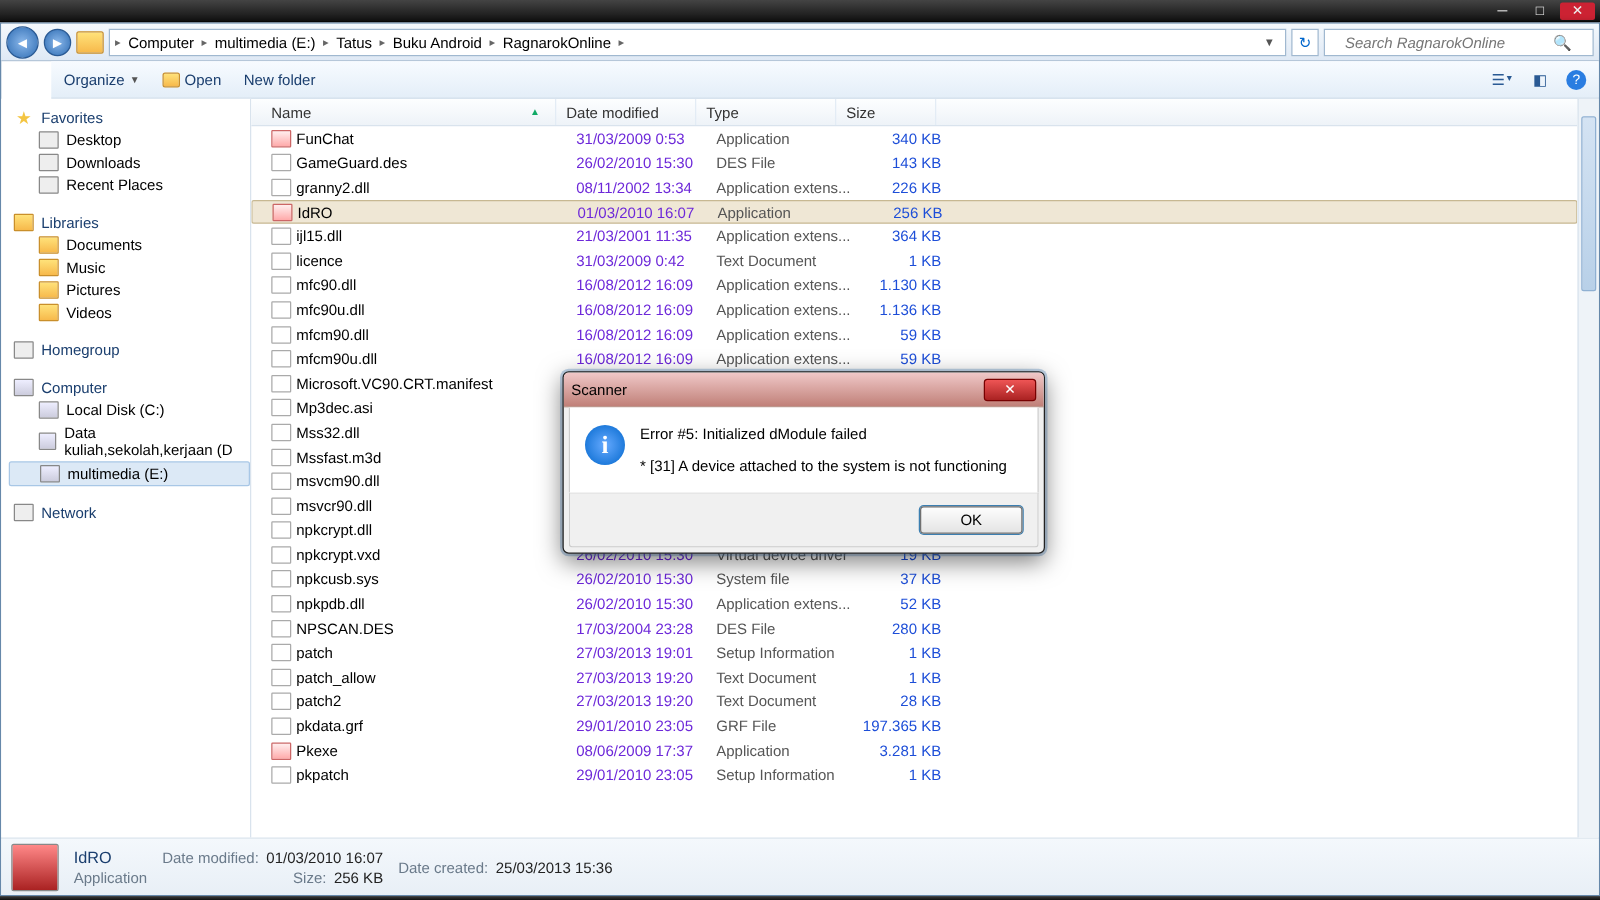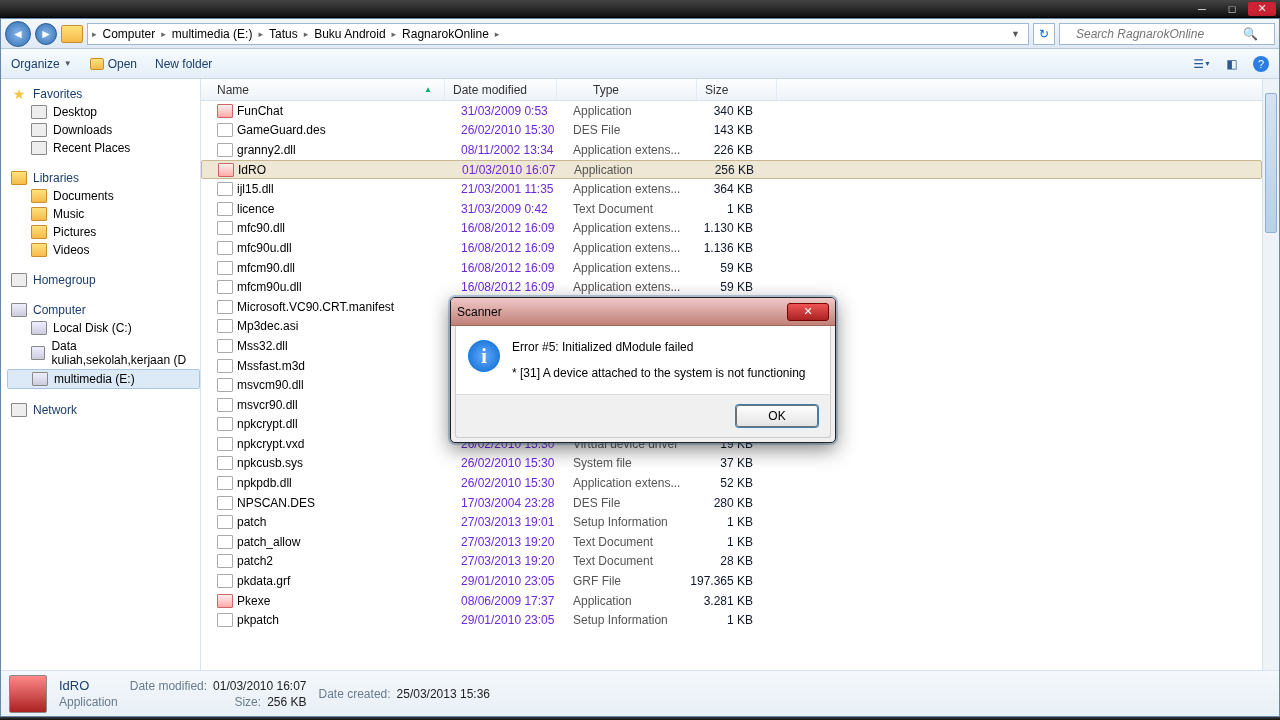--- a/index.html
+++ b/index.html
@@ -15,21 +15,21 @@
 .folder-icon { width:22px; height:18px; background:linear-gradient(#ffe27a,#f7b94b); border:1px solid #c98f2b; border-radius:2px; }
 .crumbs { flex:1; height:22px; background:#fff; border:1px solid #a0b8d0; display:flex; align-items:center; padding:0 4px; gap:4px; overflow:hidden; }
 .crumb { color:#000; padding:0 2px; }
 .crsep { color:#666; font-size:9px; }
 .crumbdrop { color:#555; font-size:9px; padding:0 4px; margin-left:auto; }
 .refreshbtn { width:22px; height:22px; border:1px solid #a0b8d0; background:#fff; display:flex; align-items:center; justify-content:center; color:#06c; }
 .searchbox { width:216px; height:22px; background:#fff; border:1px solid #a0b8d0; display:flex; align-items:center; padding:0 16px; }
 .searchbox input { border:none; outline:none; flex:1; color:#888; font-style:italic; font-size:12px; }
 .searchbox .sico { color:#06c; }
 
-.toolbar { height:30px; background:linear-gradient(#f7fbff,#e4eef8); border-bottom:1px solid #c7d7e7; display:flex; align-items:center; padding:0 10px; gap:18px; }
+.toolbar { height:30px; background:linear-gradient(#f7fbff,#e4eef8); border-bottom:1px solid #c7d7e7; display:flex; align-items:center; padding:0 10px; gap:18px;margin-left:40px; }
 .toolbtn { display:flex; align-items:center; gap:4px; color:#1a3e6e; }
 .toolbtn .dd { font-size:8px; color:#555; }
 .toolbar .rightbtns { margin-left:auto; display:flex; align-items:center; gap:12px; }
 .iconbtn { width:18px; height:18px; display:flex; align-items:center; justify-content:center; color:#2a5a94; }
 
 .main { flex:1; display:flex; min-height:0; }
 .sidebar { width:200px; border-right:1px solid #d9e3ed; background:#fff; overflow-y:auto; padding:6px 0 6px 6px; }
 .sidegroup { margin-bottom:12px; }
 .sidetitle { display:flex; align-items:center; gap:6px; padding:2px 4px; color:#1a3e6e; }
 .sideitem { display:flex; align-items:center; gap:6px; padding:2px 4px 2px 24px; color:#000; }
@@ -38,32 +38,32 @@
 .sideico.star { border:none; background:none; color:#f4c542; font-size:14px; }
 .sideico.fold { background:linear-gradient(#ffe27a,#f7b94b); border-color:#c98f2b; }
 .sideico.drive { background:linear-gradient(#eef,#ccd); }
 
 .filearea { flex:1; display:flex; min-height:0; }
 .filelist { flex:1; overflow:hidden; position:relative; }
 .colheads { height:22px; background:linear-gradient(#fdfeff,#eef3f8); border-bottom:1px solid #d9e3ed; display:flex; align-items:flex-start; }
 .ch { padding-left:8px; color:#333; border-right:1px solid #e3ecf5; height:100%; display:flex; align-items:center; }
 .ch.name { width:244px; padding-left:16px; }
 .ch.date { width:112px; }
-.ch.type { width:112px;margin-left:28px; }
+.ch.type { width:112px; }
 .ch.size { width:80px; }
 .ch .sortarr { font-size:8px; color:#1a6; margin-left:auto; margin-right:12px; }
 .rows { position:absolute; top:22px; left:0; right:0; bottom:0; overflow-y:hidden; }
 .row { height:19.6px; display:flex; align-items:center; padding-left:16px; }
 .row.sel { background:#efe7d5; border:1px solid #c7b892; border-radius:2px; }
 .row .fico { width:16px; height:14px; border:1px solid #aaa; background:#fff; margin-right:4px; border-radius:1px; font-size:9px; display:flex; align-items:center; justify-content:center; }
 .row.sel .fico, .row .fico.app { background:linear-gradient(#fee,#faa); border-color:#c66; }
 .cell-name { width:224px; overflow:hidden; text-overflow:ellipsis; white-space:nowrap; }
 .cell-date { width:112px; color:#6d28d9; }
 .cell-type { width:112px; color:#555; overflow:hidden; text-overflow:ellipsis; white-space:nowrap; }
-.cell-size { width:74px; text-align:right; color:#0f172a; padding-right:6px; }
+.cell-size { width:74px; text-align:right; color:#1d4ed8; padding-right:6px; }
 .scroll { width:17px; background:#eef3f8; border-left:1px solid #d9e3ed; position:relative; }
 .scroll .thumb { position:absolute; left:2px; right:2px; top:14px; height:140px; background:linear-gradient(#d4e3f3,#b8d0e8); border:1px solid #8fb0d2; border-radius:2px; }
 
 .details { height:46px; border-top:1px solid #d9e3ed; background:linear-gradient(#f4f8fc,#e8eff6); display:flex; align-items:center; padding:4px 8px; gap:12px; }
 .details .thumb { width:38px; height:38px; background:linear-gradient(#f88,#a22); border:1px solid #888; border-radius:2px; }
 .details .dcol { display:flex; flex-direction:column; gap:2px; }
 .details .lbl { color:#6a7a8a; }
 .details .val { color:#222; }
 .details .fname { font-size:13px; color:#1a3e6e; }
 .details .ftype { color:#6a7a8a; }

